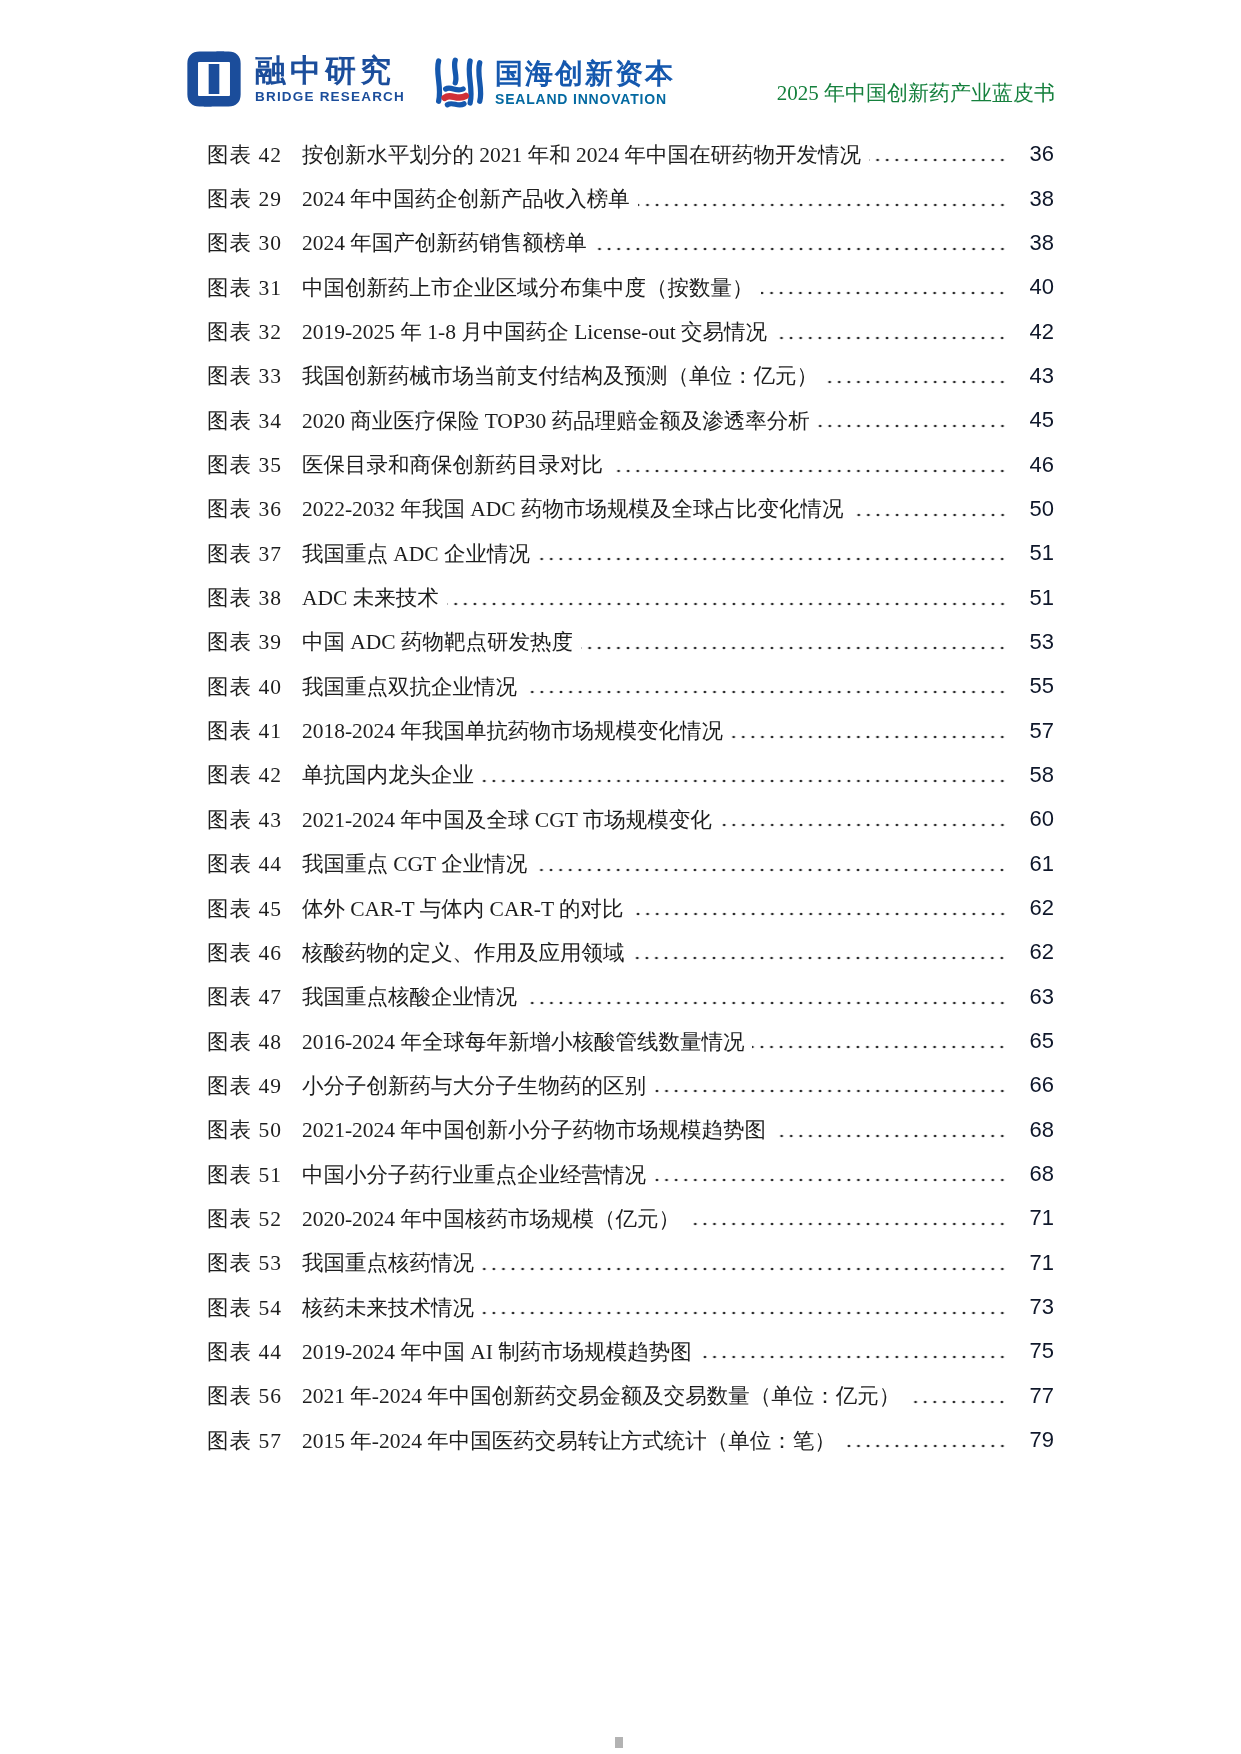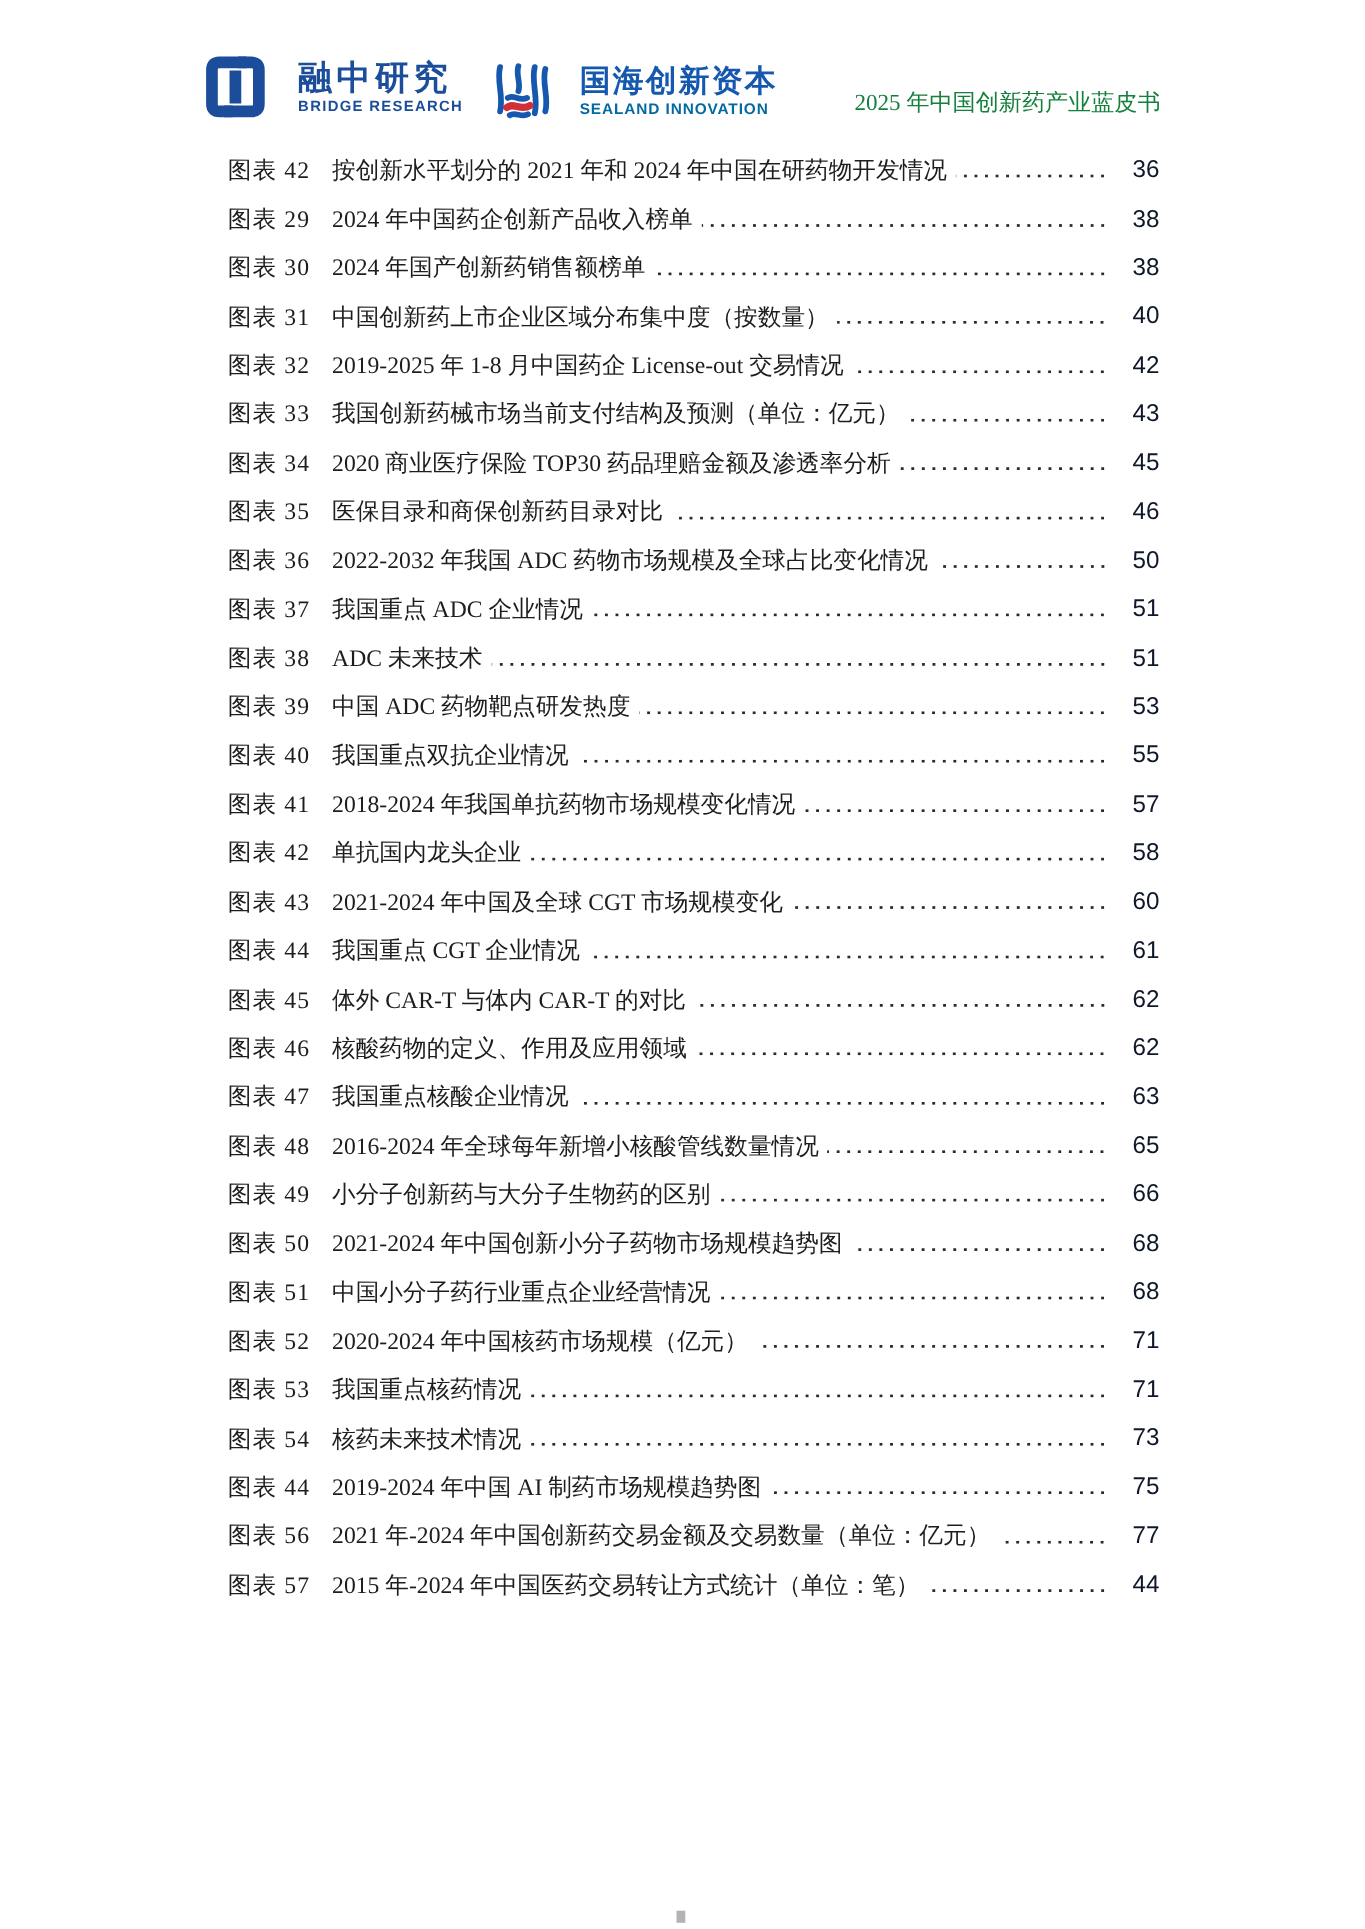--- a/index.html
+++ b/index.html
@@ -10,21 +10,21 @@
     overflow:hidden;
     font-family:"Liberation Serif","DejaVu Serif",serif;
   }
   .page { position:absolute; inset:0; }
 
   
   .header {
     position:absolute; top:26px; left:183px; right:186px;
     display:flex; align-items:flex-end;
   }
-  .logo { display:flex; align-items:center;gap:16px; }
+  .logo { display:flex; align-items:center; }
   .logo + .logo { margin-left:24px;margin-top:28px; }
   .logo-icon { flex:none; display:block; }
   .logo-textblock { margin-left:10px; display:flex; flex-direction:column; justify-content:center; }
   .logo-cn {
     font-family:"Liberation Sans","DejaVu Sans",sans-serif;
     font-weight:bold; color:#1b4d9b; font-size:31px; line-height:34px;
     letter-spacing:4px; white-space:nowrap;
   }
   .logo-en {
     font-family:"Liberation Sans","DejaVu Sans",sans-serif;
@@ -309,20 +309,20 @@
         <span class="toc-label">图表 56</span>
         <span class="toc-title">2021 年-2024 年中国创新药交易金额及交易数量（单位：亿元）</span>
         <span class="toc-leader"></span>
         <span class="toc-page">77</span>
       </div>
 
       <div class="toc-row">
         <span class="toc-label">图表 57</span>
         <span class="toc-title">2015 年-2024 年中国医药交易转让方式统计（单位：笔）</span>
         <span class="toc-leader"></span>
-        <span class="toc-page">44</span>
+        <span class="toc-page">79</span>
       </div>
 
   </div>
 
   <div class="footer-mark"></div>
 
 </div>
 
 </body></html>

